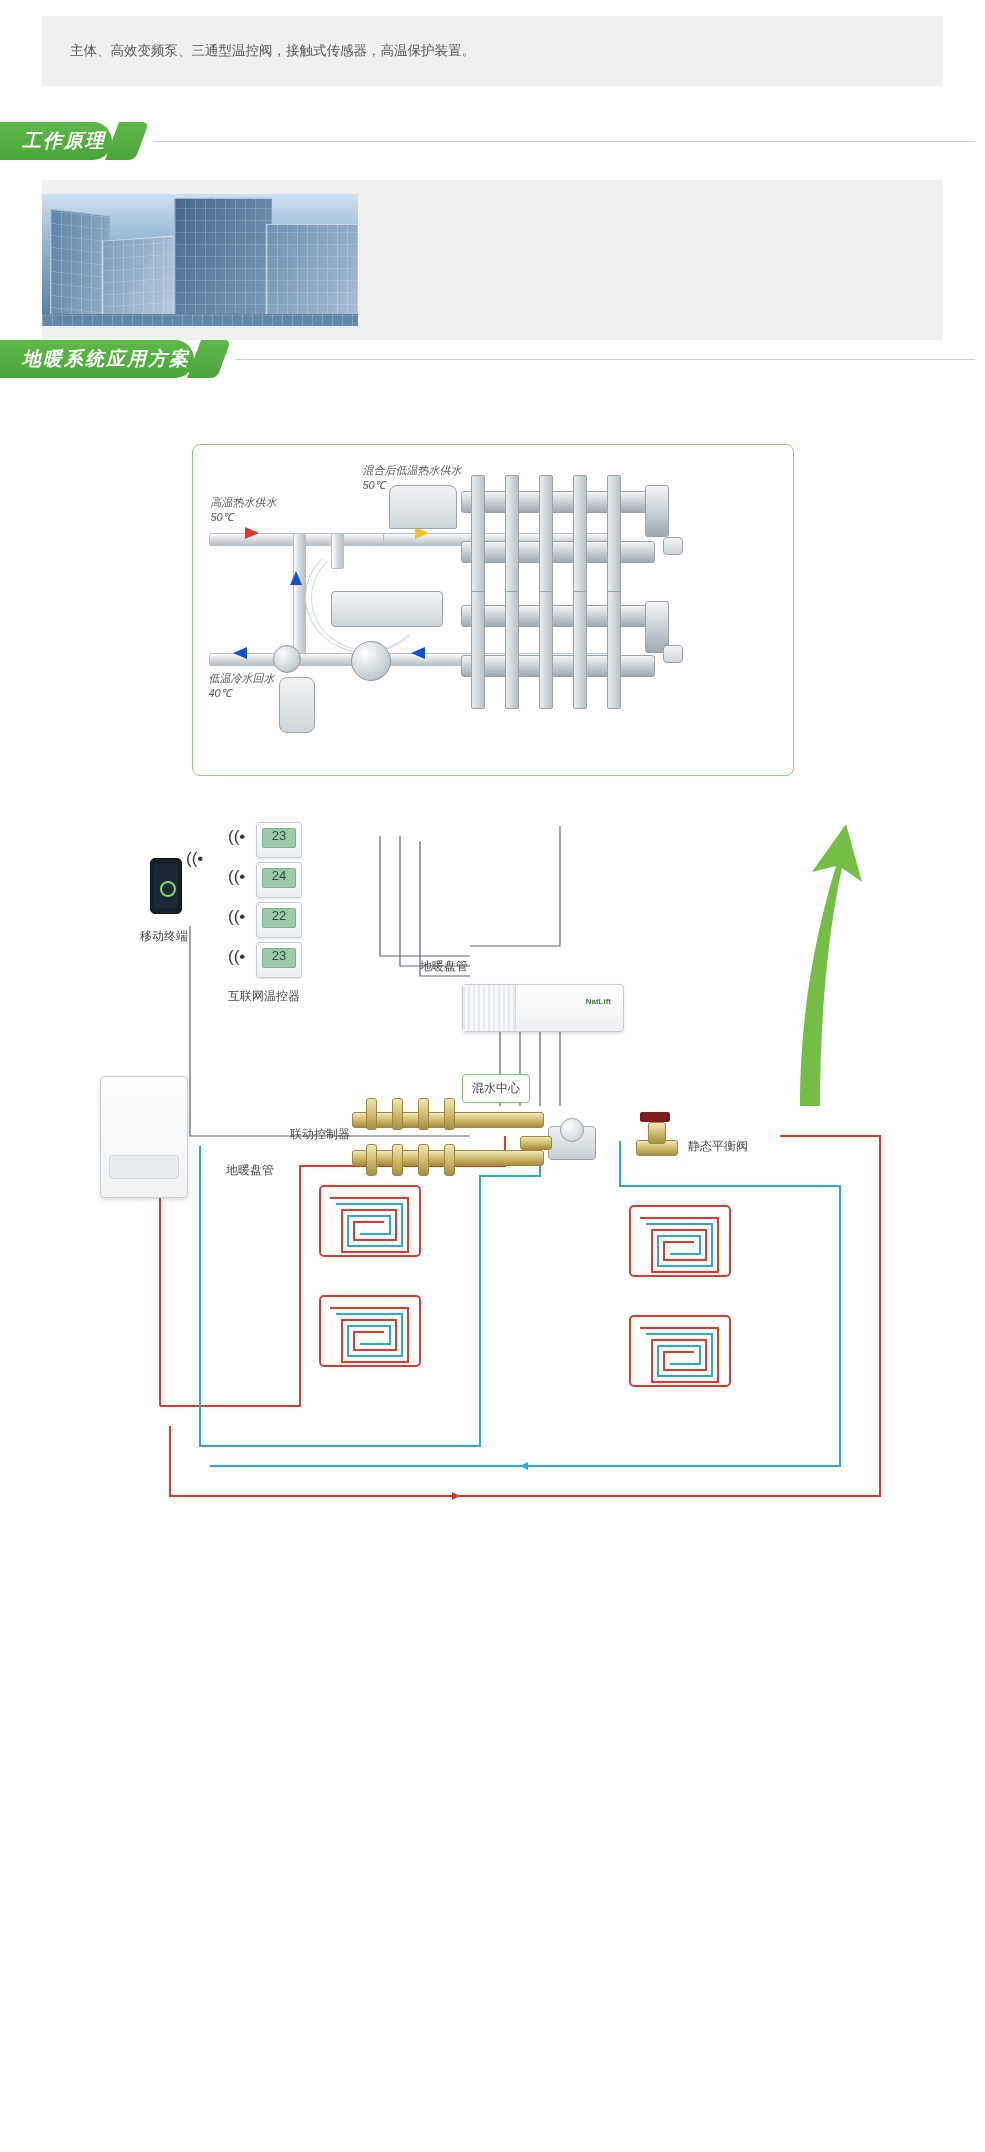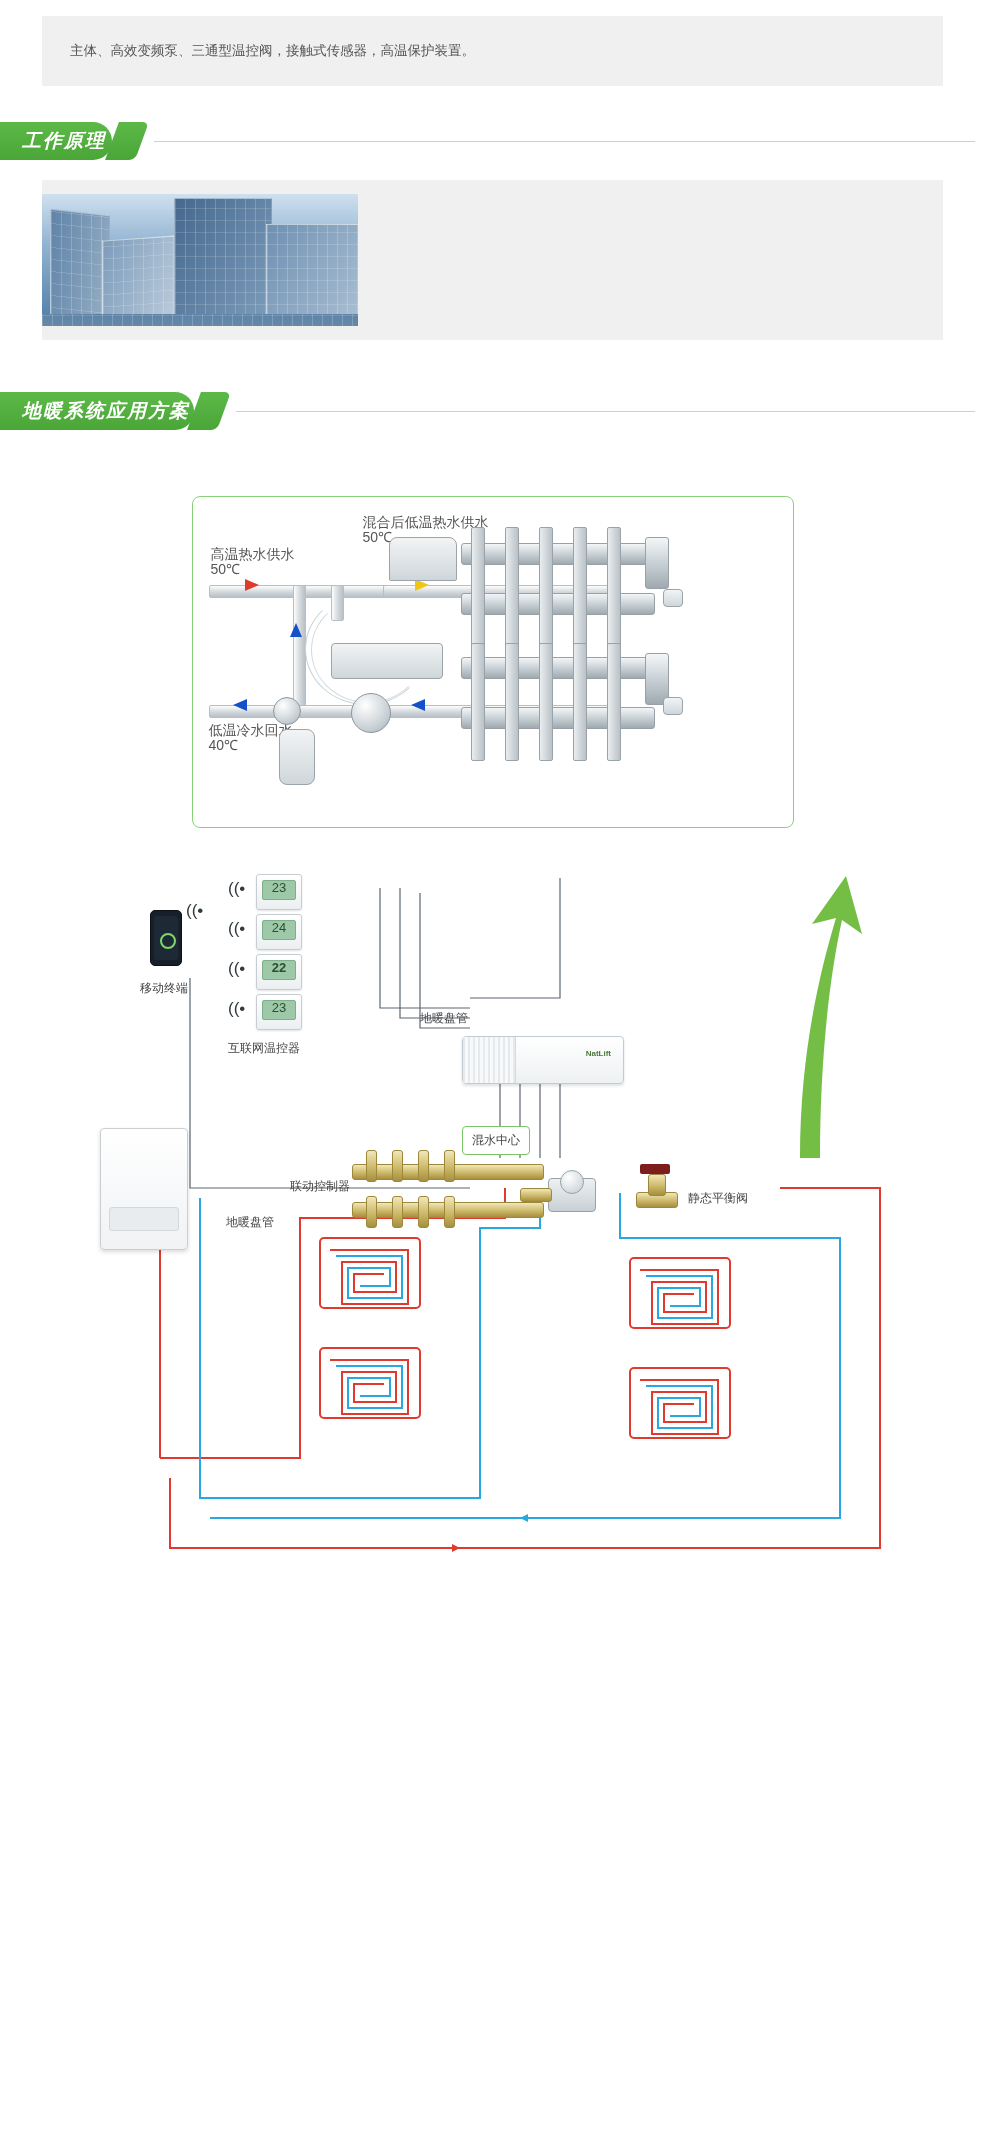--- a/index.html
+++ b/index.html
@@ -132,24 +132,25 @@
     margin: 62px auto 0 auto;
     width: 600px;
     height: 330px;
     border: 1px solid #8ccf79;
     border-radius: 8px;
     position: relative;
     background: #fff;
   }
   .d-label {
     position: absolute;
-    font-size: 14px;
+    font-size: 11px;
     color: #555;
     line-height: 15px;
     white-space: nowrap;
+    font-style: italic;
   }
   .pipe {
     position: absolute;
     background: #d8dde0;
     border: 1px solid #b6bfc5;
     box-sizing: border-box;
   }
   .pipe-h { height: 13px; border-radius: 2px;
     background: linear-gradient(180deg,#fdfdfd,#d2d8dc 55%,#b9c1c6); }
   .pipe-v { width: 13px; border-radius: 2px;
@@ -312,21 +313,21 @@
         </div>
       <div class="bld" style="left:224px;top:30px;width:92px;height:164px;background:linear-gradient(120deg,#6f90b2,#b9cbdb);">
           <div class="glasslines"></div>
         </div>
       <div class="bld" style="left:0;top:120px;width:320px;height:74px;background:linear-gradient(180deg,#5e83a6,#8fa9c1);border:none;">
           <div class="glasslines"></div>
         </div>
     </div>
   </div>
 
-  <div class="section-head" style="margin-top:52px;text-align:right;">
+  <div class="section-head" style="text-align:right;">
     <div class="sh-dot"></div>
     <div class="sh-bar" style="left:0;width:194px;">
       <span class="sh-title">地暖系统应用方案</span>
     </div>
     <div class="sh-slash" style="left:194px;"></div>
     <div class="sh-line" style="left:236px;"></div>
   </div>
 
   <div class="diagram-box">
 
@@ -446,21 +447,21 @@
     <div class="thermo" style="left:256px;top:16px;">
       <div class="scr">23</div>
     </div>
 
     <div class="wifi" style="left:228px;top:62px;">((•</div>
     <div class="thermo" style="left:256px;top:56px;">
       <div class="scr">24</div>
     </div>
 
     <div class="wifi" style="left:228px;top:102px;">((•</div>
-    <div class="thermo" style="left:256px;top:96px;font-weight:bold;">
+    <div class="thermo" style="left:256px;top:96px;">
       <div class="scr">22</div>
     </div>
 
     <div class="wifi" style="left:228px;top:142px;">((•</div>
     <div class="thermo" style="left:256px;top:136px;">
       <div class="scr">23</div>
     </div>
 
     <div class="sys-label" style="left:228px;top:182px;">互联网温控器</div>
 

